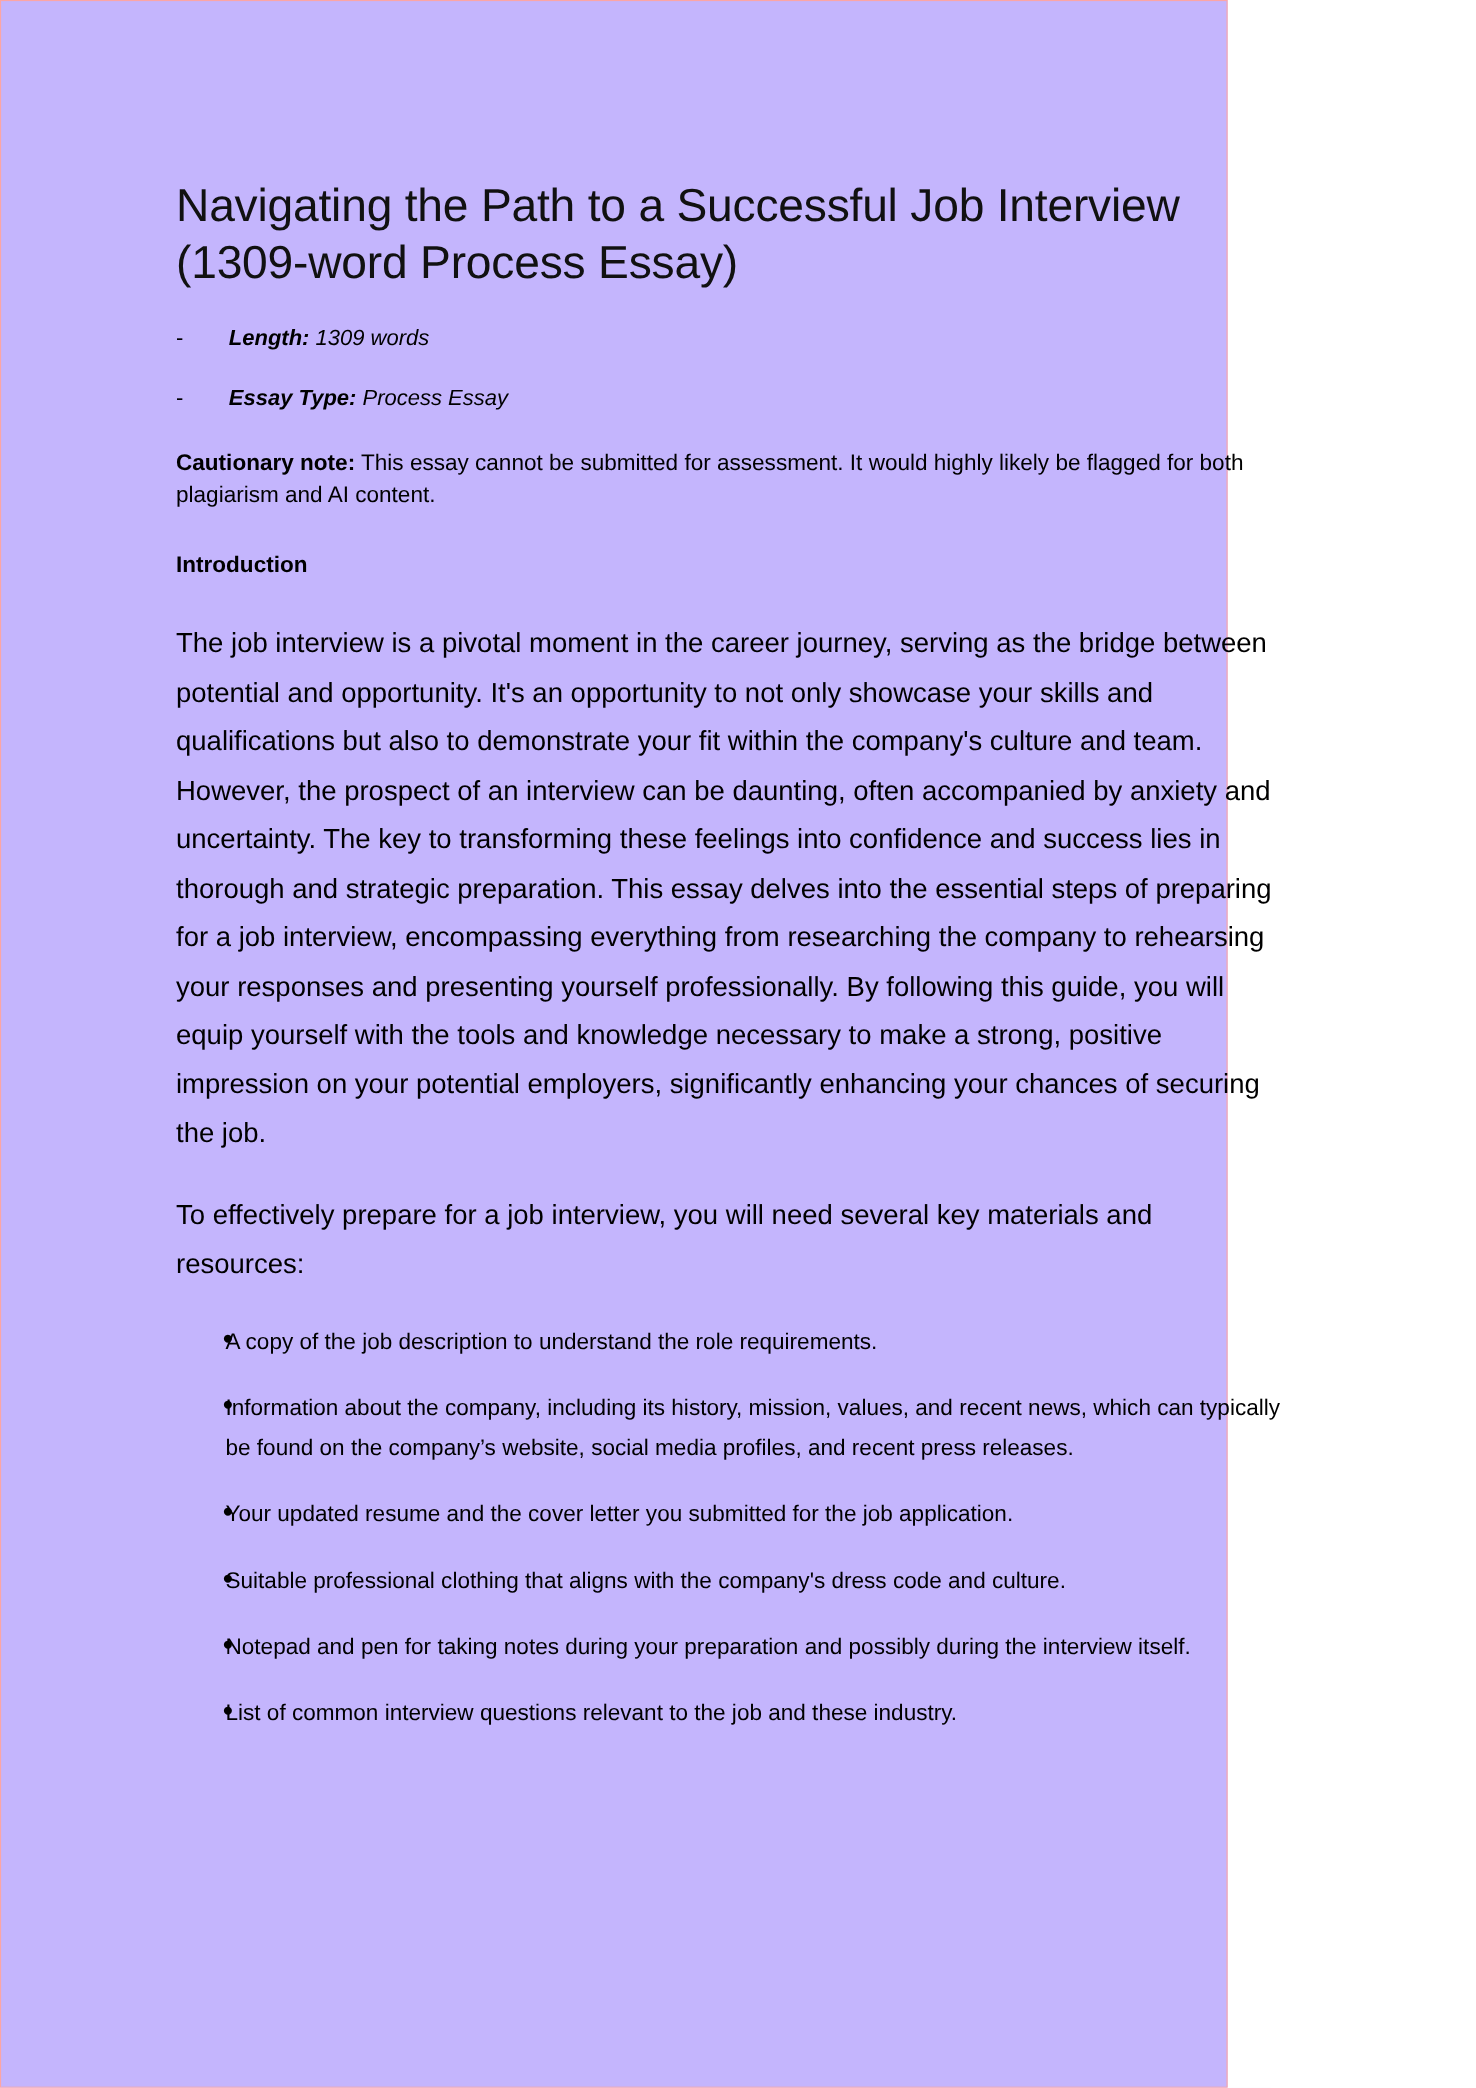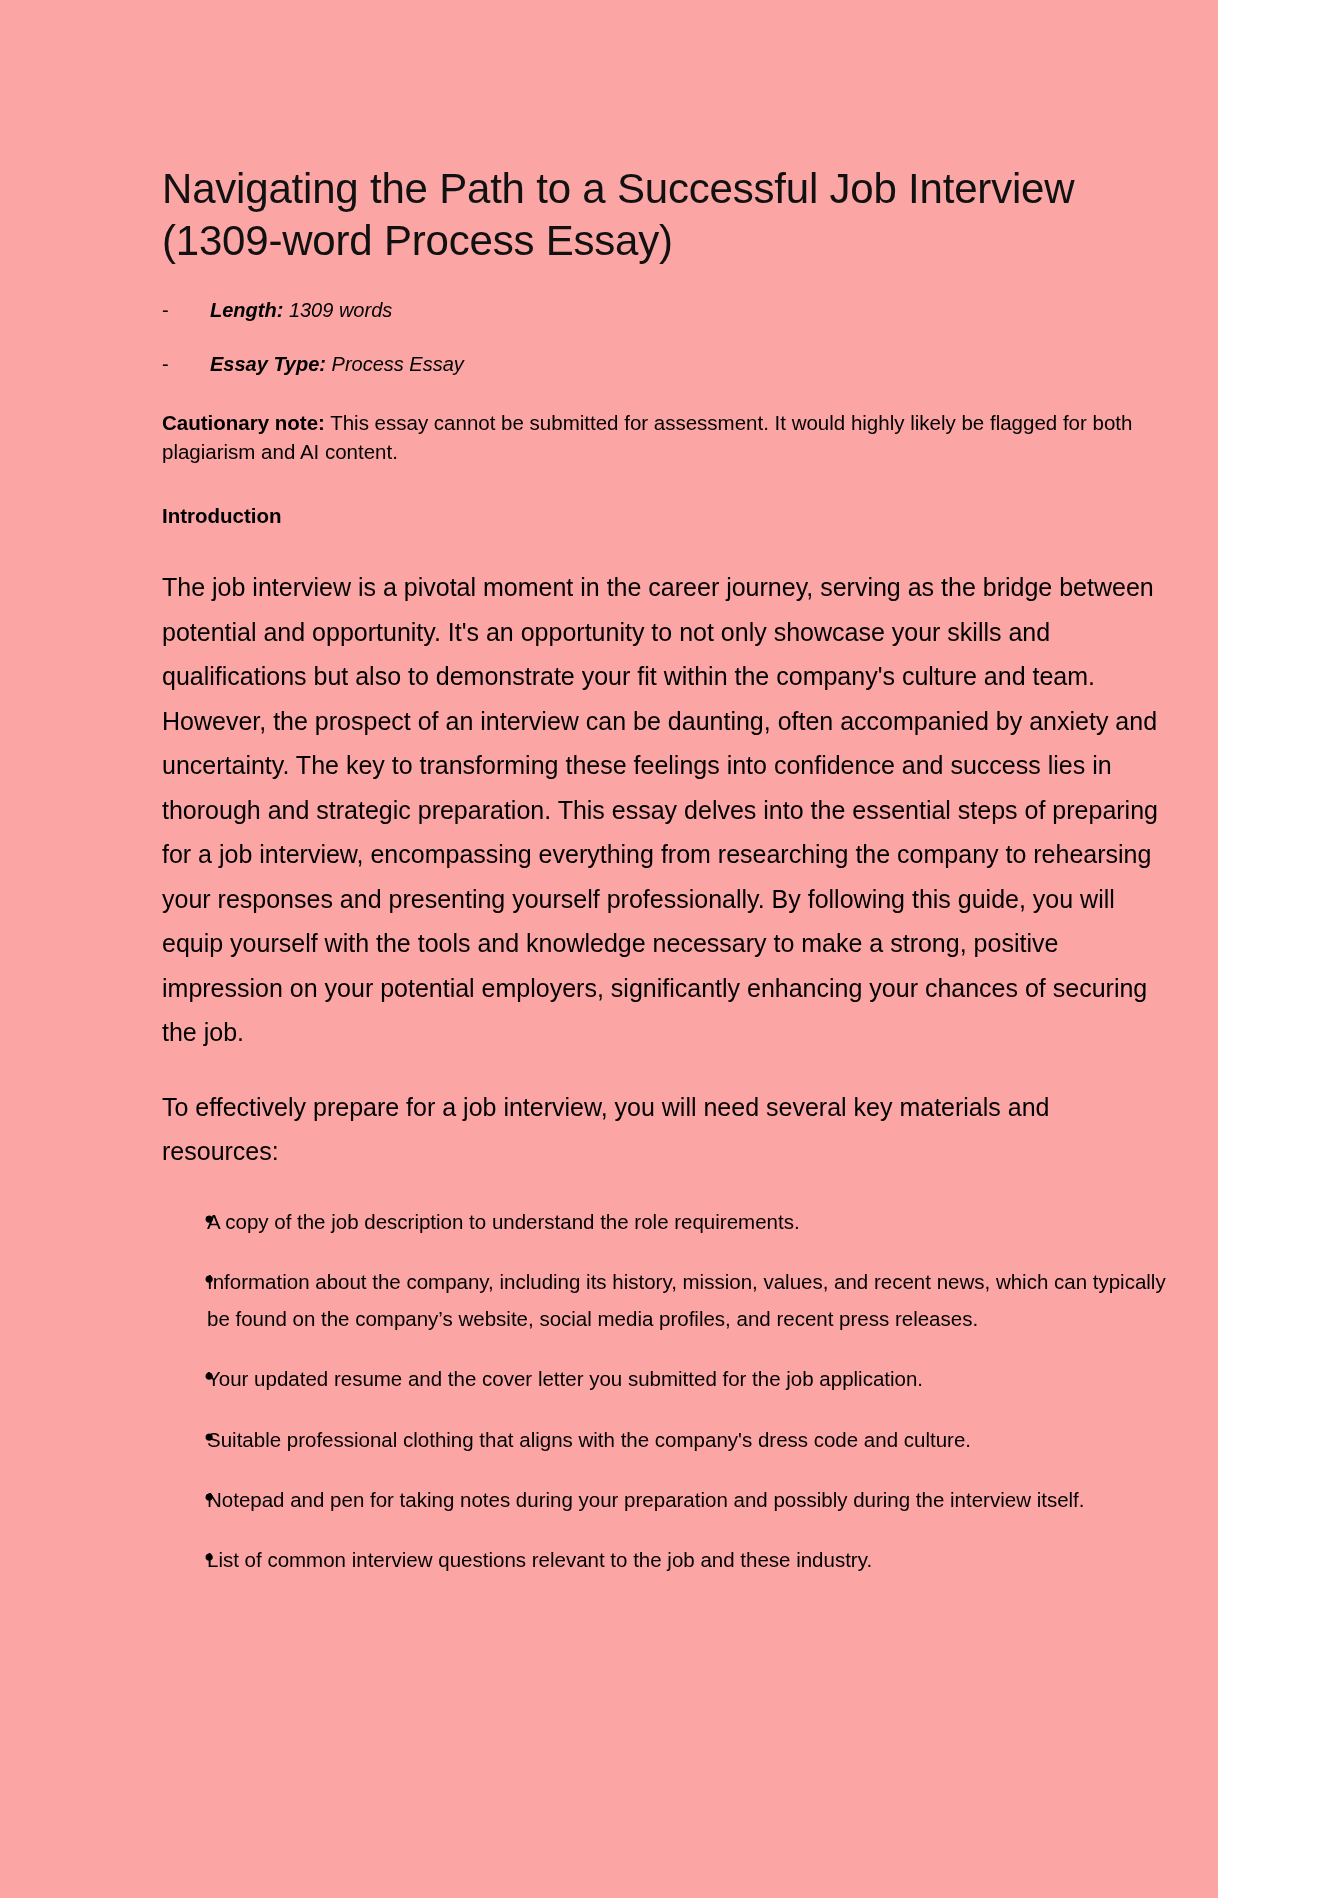--- a/index.html
+++ b/index.html
@@ -10,25 +10,25 @@
   body {
     width: 1342px;
     height: 1898px;
     font-family: "Liberation Sans Narrow", "Liberation Sans", "DejaVu Sans", sans-serif;
     font-stretch: condensed;
     color: #000000;
     -webkit-font-smoothing: antialiased;
   }
   #page {
     position: relative;
-    width: 1218px;
+    width: 1116px;
     height: 1898px;
     box-sizing: border-box;
-    background: #fca5a5;
-    border: 3px solid #fca5a5;
+    background: #c4b5fd;
+    border: 1px solid #fca5a5;
   }
   #sheet {
     position: absolute;
     left: 0;
     top: 0;
     width: 1342px;
     height: 1898px;
     box-sizing: border-box;
     padding: 160px 160px 0 159px;
   }

